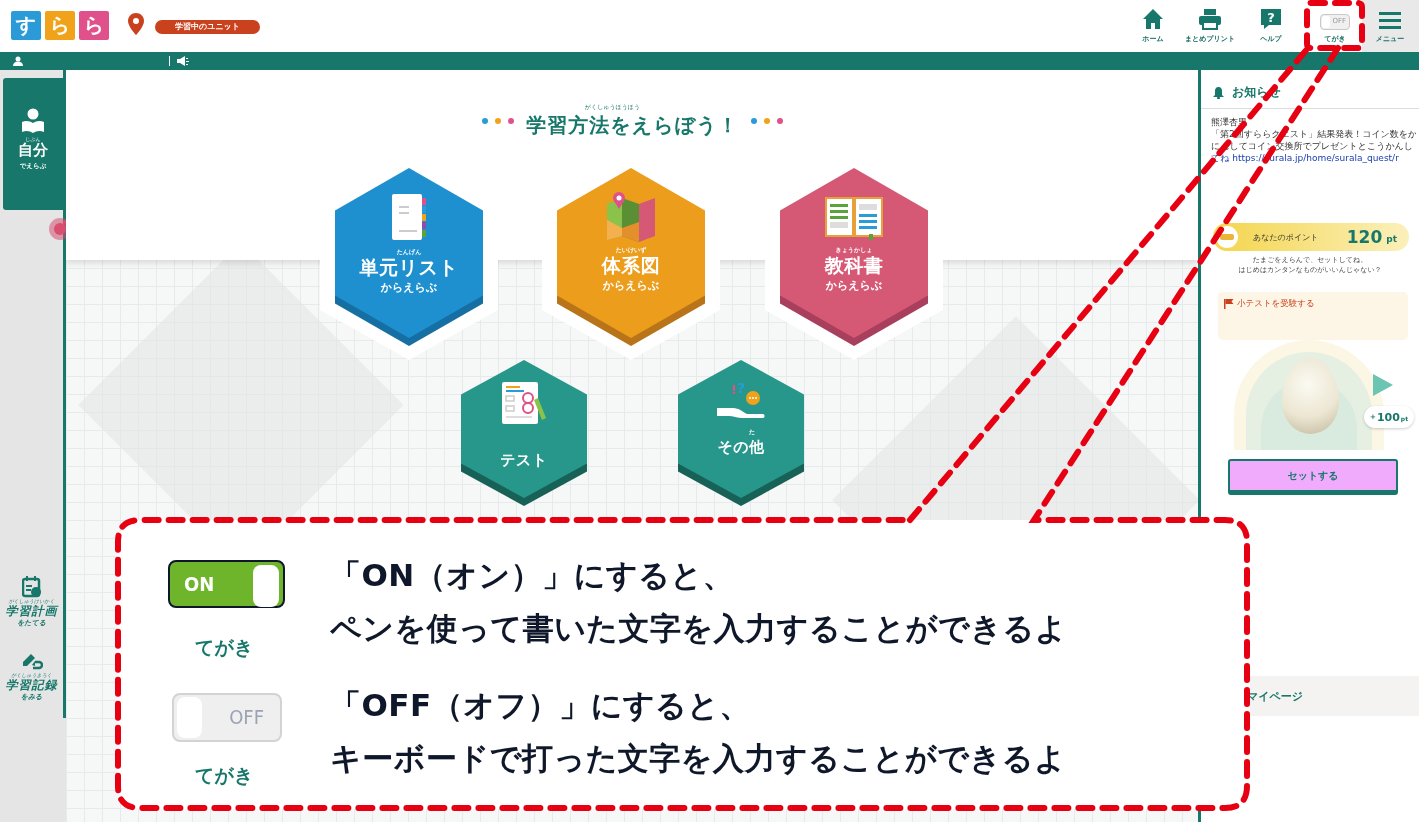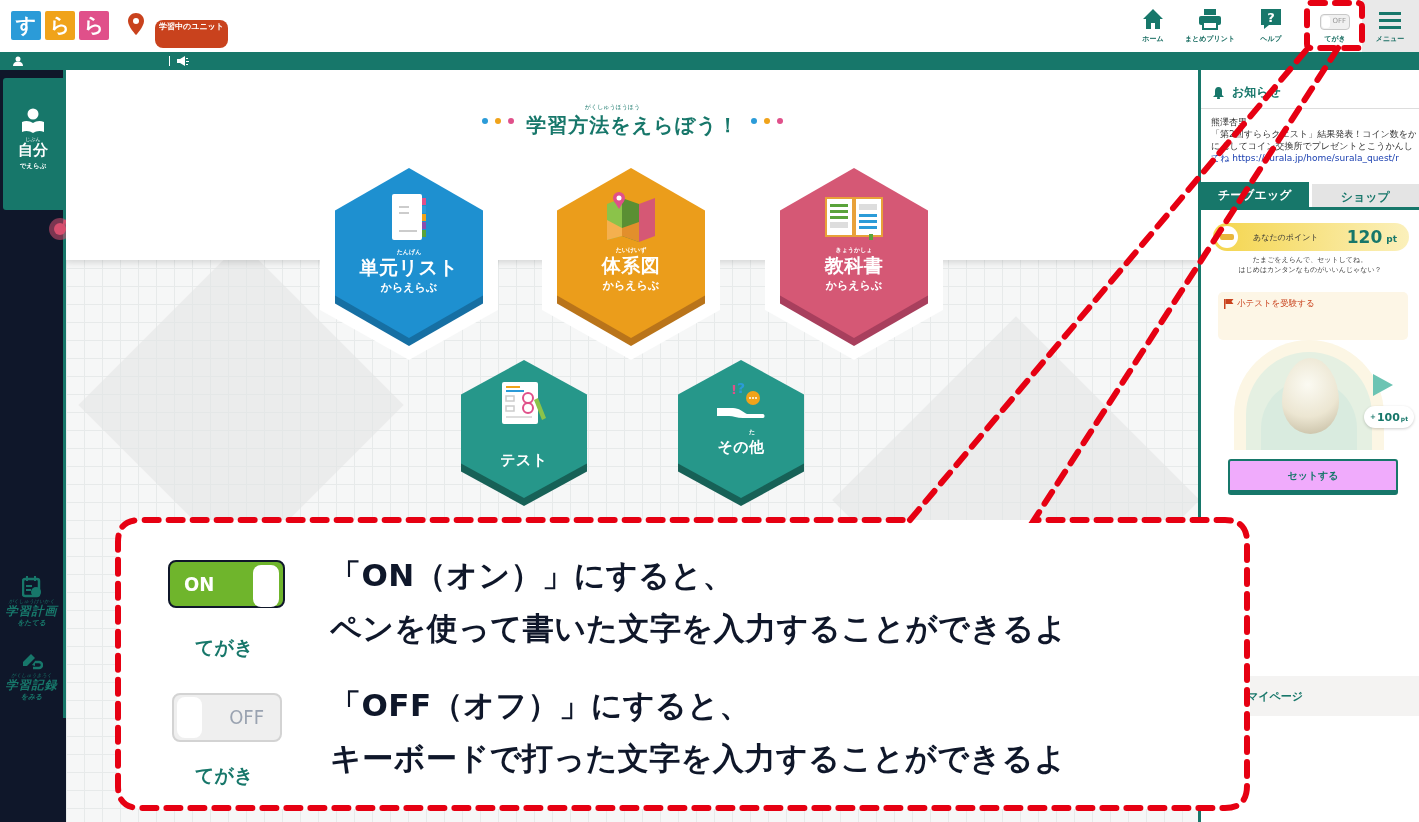--- a/index.html
+++ b/index.html
@@ -4,37 +4,37 @@
 <style>
   * { box-sizing: border-box; margin: 0; padding: 0; }
   html, body { width: 1419px; height: 822px; overflow: hidden; background: #ffffff; }
   body { font-family: "DejaVu Sans", "Liberation Sans", sans-serif; position: relative; color: #333; }
 
   
   .header { position: absolute; left: 0; top: 0; width: 1419px; height: 52px; background: #fff; }
   .logo { position: absolute; left: 11px; top: 11px; display: flex; gap: 4px; }
   .logo .tile { width: 30px; height: 29px; display: flex; align-items: center; justify-content: center; color: #fff; font-weight: bold; font-size: 20px; border-radius: 2px; }
   .pin { position: absolute; left: 128px; top: 13px; width: 16px; height: 22px; }
-  .unit-badge { position: absolute; left: 155px; top: 20px; height: 28px; padding: 0 4px; border-radius: 8px; background: #c9421d; color: #fff; font-size: 8px; font-weight: bold; line-height: 14px; }
+  .unit-badge { position: absolute; left: 155px; top: 20px; height: 14px; padding: 0 20px; border-radius: 8px; background: #c9421d; color: #fff; font-size: 8px; font-weight: bold; line-height: 14px; }
   .hdr-btn { position: absolute; top: 6px; display: flex; flex-direction: column; align-items: center; width: 64px; }
   .hdr-btn .ico { height: 24px; display: flex; align-items: flex-end; justify-content: center; }
   .hdr-btn .lbl { font-size: 7px; font-weight: bold; color: #1a6e63; margin-top: 4px; white-space: nowrap; }
   .menu-btn { position: absolute; left: 1362px; top: 0; width: 57px; height: 52px; background: #e9e9e9; }
   .tegaki-top-toggle { width: 30px; height: 16px; border: 1px solid #c8c8c8; border-radius: 4px; background: #f0f0f0; position: relative; }
   .tegaki-top-toggle .knob { position: absolute; left: 1px; top: 1px; width: 8px; height: 12px; background: #fff; border-radius: 3px; }
   .tegaki-top-toggle .t { position: absolute; right: 3px; top: 2px; font-size: 7px; color: #999; }
 
   
   .greenbar { position: absolute; left: 0; top: 52px; width: 1419px; height: 18px; background: #17776a; }
   .greenbar .divider { position: absolute; left: 169px; top: 4px; width: 1px; height: 10px; background: #fff; }
   .greenbar .user-ico { position: absolute; left: 13px; top: 4px; }
   .greenbar .mega-ico { position: absolute; left: 177px; top: 4px; }
 
   
-  .leftnav { position: absolute; left: 0; top: 70px; width: 66px; height: 752px; background: #0f172a; }
+  .leftnav { position: absolute; left: 0; top: 70px; width: 66px; height: 752px; background: #e5e5e5; }
   .leftnav .vline { position: absolute; left: 63px; top: 0; width: 3px; height: 648px; background: #17776a; }
   .nav-tab { position: absolute; left: 3px; width: 60px; border-radius: 3px 0 0 3px; display: flex; flex-direction: column; align-items: center; }
   .nav-tab.active { top: 8px; height: 132px; background: #17776a; color: #fff; }
   .nav-tab.inactive { top: 150px; height: 132px; background: #e1e1e1; color: #17776a; }
   .nav-tab .ruby { font-size: 5px; margin-top: 2px; }
   .nav-tab .big { font-size: 15px; font-weight: bold; line-height: 17px; }
   .nav-tab .small { font-size: 6.5px; font-weight: bold; margin-top: 3px; }
   .new-dot { position: absolute; left: 49px; top: 148px; width: 22px; height: 22px; border-radius: 50%; background: rgba(214, 80, 113, 0.55); }
   .new-dot::after { content: ""; position: absolute; left: 5px; top: 5px; width: 12px; height: 12px; border-radius: 50%; background: #d84f6f; }
   .new-label { position: absolute; left: 62px; top: 149px; font-size: 10px; font-style: italic; font-weight: bold; color: #d84f6f; }
@@ -357,24 +357,20 @@
       </svg>
     <span>お知らせ</span>
   </div>
   <div class="news-sep"></div>
   <div class="news-body">
     <div>熊澤杏里</div>
     <div>「第2回すららクエスト」結果発表！コイン数をかく</div>
     <div>にんしてコイン交換所でプレゼントとこうかんし</div>
     <div class="link">てね https://surala.jp/home/surala_quest/r</div>
   </div>
-  <div class="tabs">
-    <div class="tab on">チーブエッグ</div>
-    <div class="tab off">ショップ</div>
-  </div>
   <div class="points">
     <div class="coin"></div>
     <span class="plabel">あなたのポイント</span>
     <span class="pval">120</span>
     <span class="punit">pt</span>
   </div>
   <div class="hint">
     <div>たまごをえらんで、セットしてね。</div>
     <div>はじめはカンタンなものがいいんじゃない？</div>
   </div>

